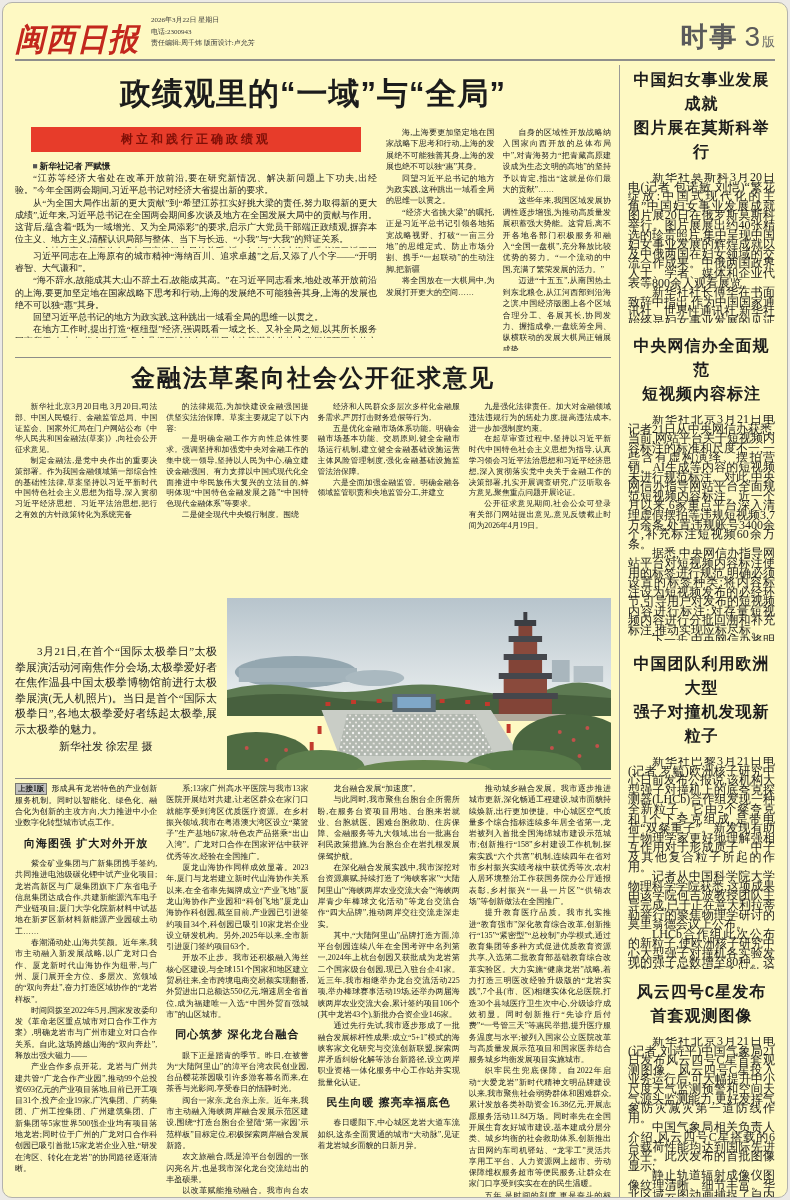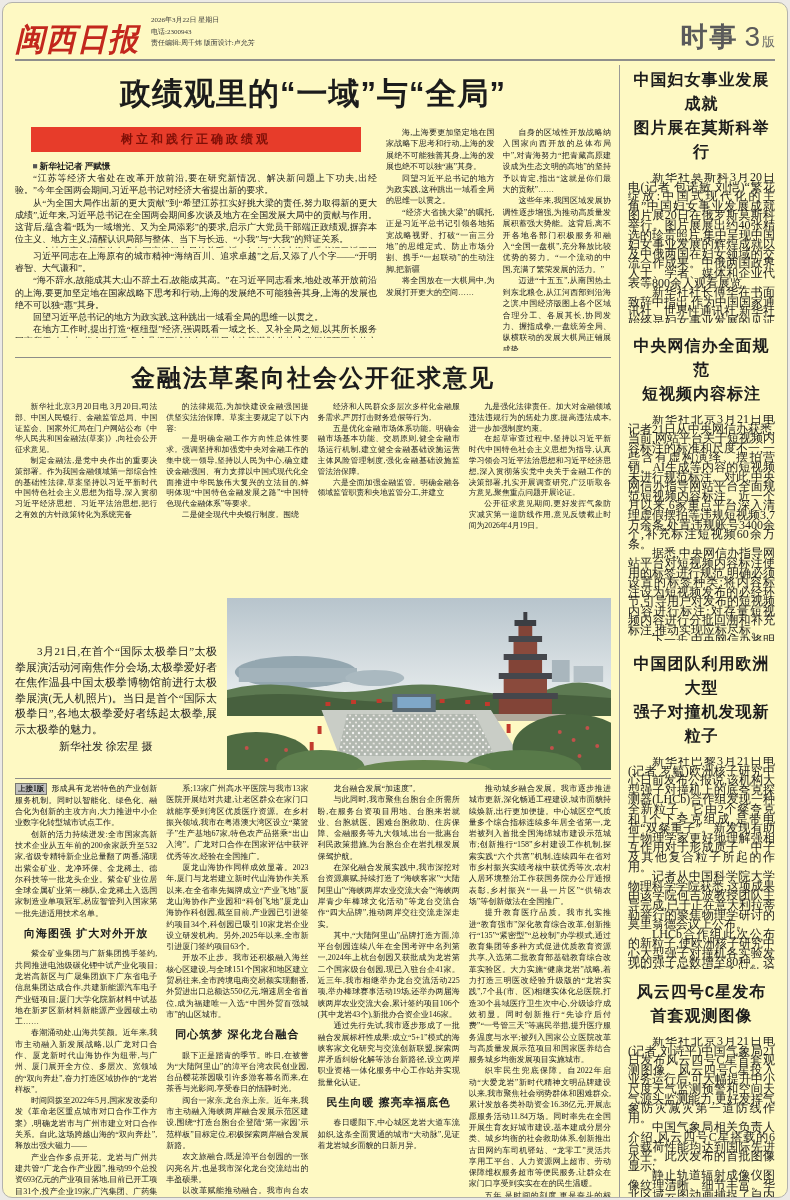--- a/index.html
+++ b/index.html
@@ -151,21 +151,21 @@
               <div>
                 <p>经济和人民群众多层次多样化金融服务需求,严厉打击财务造假等行为。</p>
                 <p>五是优化金融市场体系功能。明确金融市场基本功能、交易原则,健全金融市场运行机制,建立健全金融基础设施运营主体风险管理制度,强化金融基础设施监管法治保障。</p>
                 <p>六是全面加强金融监管。明确金融各领域监管职责和央地监管分工,并建立</p>
               </div>
             </div>
           <div class="col">
               <div>
                 <p>九是强化法律责任。加大对金融领域违法违规行为的惩处力度,提高违法成本,进一步加强制度约束。</p>
                 <p>在起草审查过程中,坚持以习近平新时代中国特色社会主义思想为指导,认真学习领会习近平法治思想和习近平经济思想,深入贯彻落实党中央关于金融工作的决策部署,扎实开展调查研究,广泛听取各方意见,聚焦重点问题开展论证。</p>
-                <p>公开征求意见期间,更好发挥气象防灾减灾第一道防线作用,意见反馈截止时间为2026年4月19日。</p>
+                <p>公开征求意见期间,社会公众可登录有关部门网站提出意见,意见反馈截止时间为2026年4月19日。</p>
               </div>
             </div>
         </div>
       </div>
 
       <div class="photo-block">
         <div class="caption">
           <p>3月21日,在首个“国际太极拳日”太极拳展演活动河南焦作分会场,太极拳爱好者在焦作温县中国太极拳博物馆前进行太极拳展演(无人机照片)。当日是首个“国际太极拳日”,各地太极拳爱好者练起太极拳,展示太极拳的魅力。</p>
           <p class="credit">新华社发  徐宏星 摄</p>
         </div>
@@ -245,21 +245,20 @@
         </div>
       </div>
 
       <hr class="rule">
 
       <div>
         <div class="feat-cols">
           <div class="col">
             <p class="first"><span class="jump-tag">上接1版</span><span>形成具有龙岩特色的产业创新服务机制。同时以智能化、绿色化、融合化为创新的主攻方向,大力推进中小企业数字化转型城市试点工作。</span></p>
             <div>
-                <p>创新的活力持续迸发:全市国家高新技术企业从五年前的200余家跃升至532家,省级专精特新企业总量翻了两番,涌现出紫金矿业、龙净环保、金龙稀土、德尔科技等一批龙头企业。紫金矿业位居全球金属矿业第一梯队,金龙稀土入选国家制造业单项冠军,易应智管列入国家第一批先进适用技术名单。</p>
                 <h4 class="crosshead">向海图强 扩大对外开放</h4>
                 <p>紫金矿业集团与广新集团携手签约,共同推进电池级碳化锂中试产业化项目;龙岩高新区与广晟集团旗下广东省电子信息集团达成合作,共建新能源汽车电子产业链项目;厦门大学化院新材料中试基地在新罗区新材料新能源产业园破土动工……</p>
                 <p>春潮涌动处,山海共笑颜。近年来,我市主动融入新发展战略,以广龙对口合作、厦龙新时代山海协作为纽带,与广州、厦门展开全方位、多层次、宽领域的“双向奔赴”,奋力打造区域协作的“龙岩样板”。</p>
                 <p>时间回拨至2022年5月,国家发改委印发《革命老区重点城市对口合作工作方案》,明确龙岩市与广州市建立对口合作关系。自此,这场跨越山海的“双向奔赴”,释放出强大磁力——</p>
                 <p>产业合作多点开花。龙岩与广州共建共管“广龙合作产业园”,推动99个总投资693亿元的产业项目落地,目前已开工项目31个,投产企业19家,广汽集团、广药集团、广州工控集团、广州建筑集团、广新集团等5家世界500强企业均有项目落地龙岩;同时位于广州的广龙对口合作科创园已吸引首批15家龙岩企业入驻,“研发在湾区、转化在龙岩”的协同路径逐渐清晰。</p>
               </div>
           </div>
           <div class="col">
               <div>
                 <p>系;13家广州高水平医院与我市13家医院开展结对共建,让老区群众在家门口就能享受到湾区优质医疗资源。在乡村振兴领域,我市在粤港澳大湾区设立“菜篮子”生产基地67家,特色农产品搭乘“出山入湾”。广龙对口合作在国家评估中获评优秀等次,经验在全国推广。</p>

